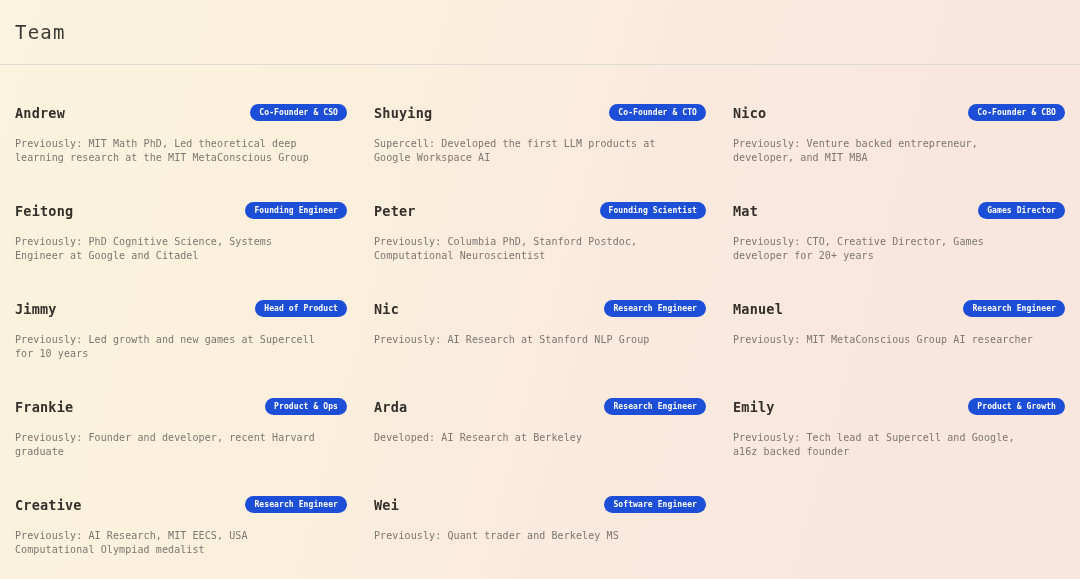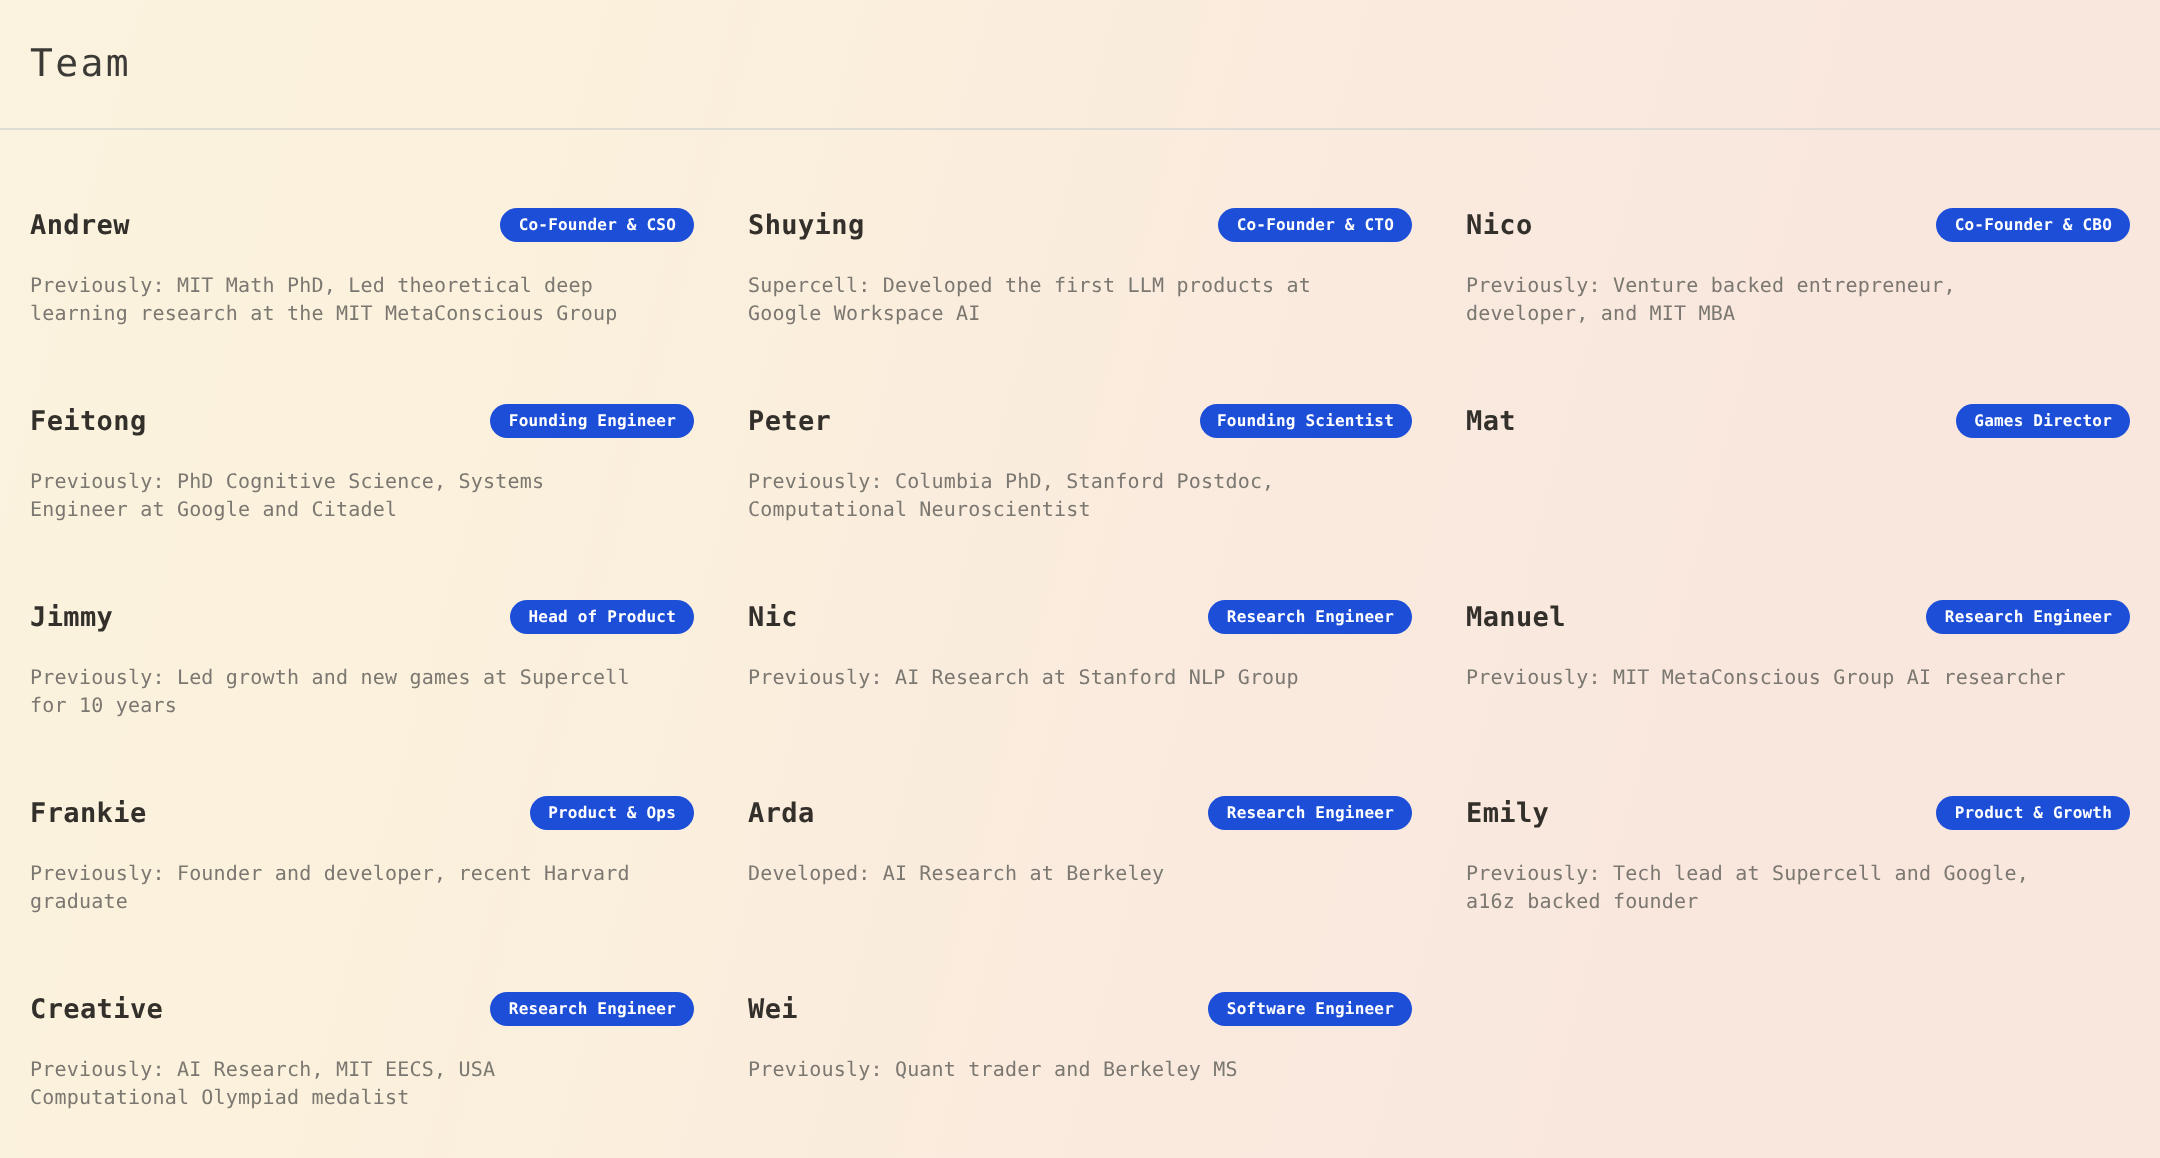--- a/index.html
+++ b/index.html
@@ -147,20 +147,22 @@
           <span class="member-badge">Founding Scientist</span>
         </div>
         <div class="member-bio">Previously: Columbia PhD, Stanford Postdoc,
 Computational Neuroscientist</div>
       </div>
       <div class="member-card">
         <div class="member-head">
           <div class="member-name">Mat</div>
           <span class="member-badge">Games Director</span>
         </div>
+        <div class="member-bio">Previously: CTO, Creative Director, Games
+developer for 20+ years</div>
       </div>
       <div class="member-card">
         <div class="member-head">
           <div class="member-name">Jimmy</div>
           <span class="member-badge">Head of Product</span>
         </div>
         <div class="member-bio">Previously: Led growth and new games at Supercell
 for 10 years</div>
       </div>
       <div class="member-card">

